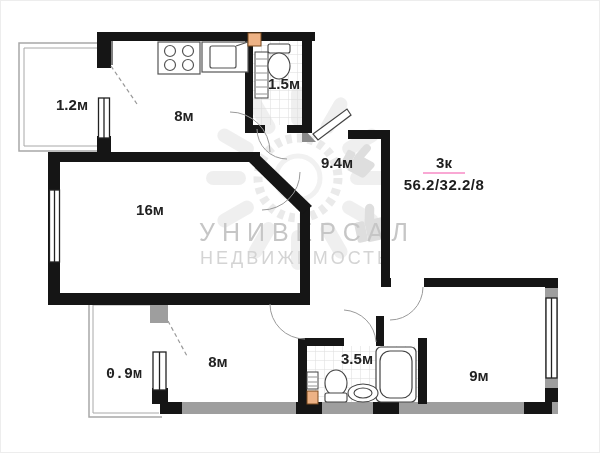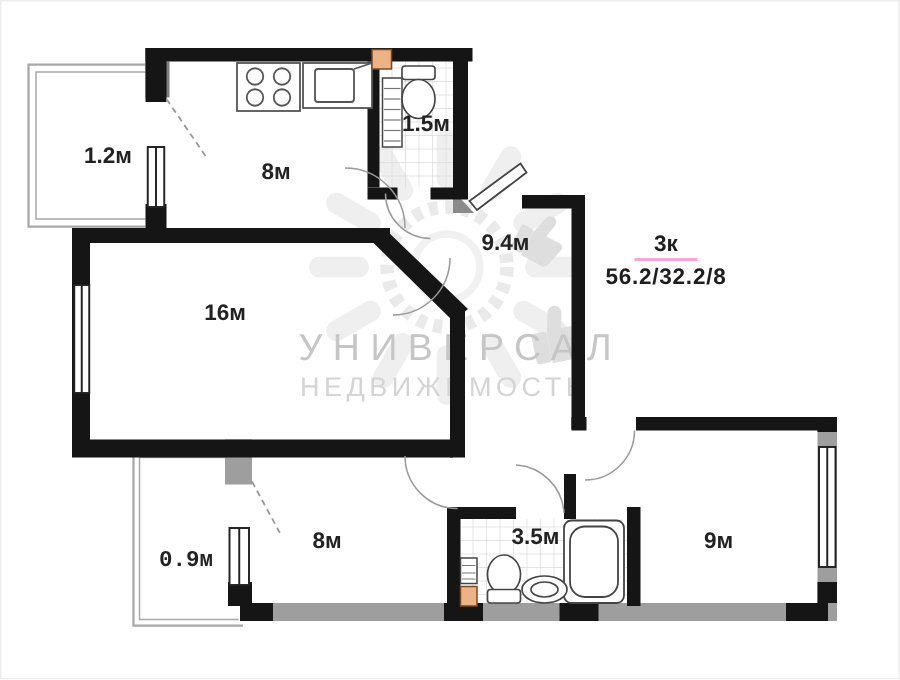--- a/index.html
+++ b/index.html
@@ -222,20 +222,20 @@
   </svg>
 
   <div class="rlabel" style="left:72px;top:104px;">1.2м</div>
   <div class="rlabel" style="left:184px;top:115px;">8м</div>
   <div class="rlabel" style="left:284px;top:83px;">1.5м</div>
   <div class="rlabel" style="left:337px;top:162px;text-align:right;">9.4м</div>
   <div class="rlabel" style="left:150px;top:189px;margin-top:20px;">16м</div>
   <div class="rlabel" style="left:124px;top:374px;font-family:Liberation Mono, monospace;">0.9м</div>
   <div class="rlabel" style="left:218px;top:361px;">8м</div>
   <div class="rlabel" style="left:357px;top:358px;">3.5м</div>
-  <div class="rlabel" style="left:479px;top:361px;">9м</div>
+  <div class="rlabel" style="left:479px;top:375px;">9м</div>
 
   <div class="title-block">
     <span class="title-type">3к</span>
     <div class="title-areas">56.2/32.2/8</div>
   </div>
 
 </div>
 
 </body></html>

